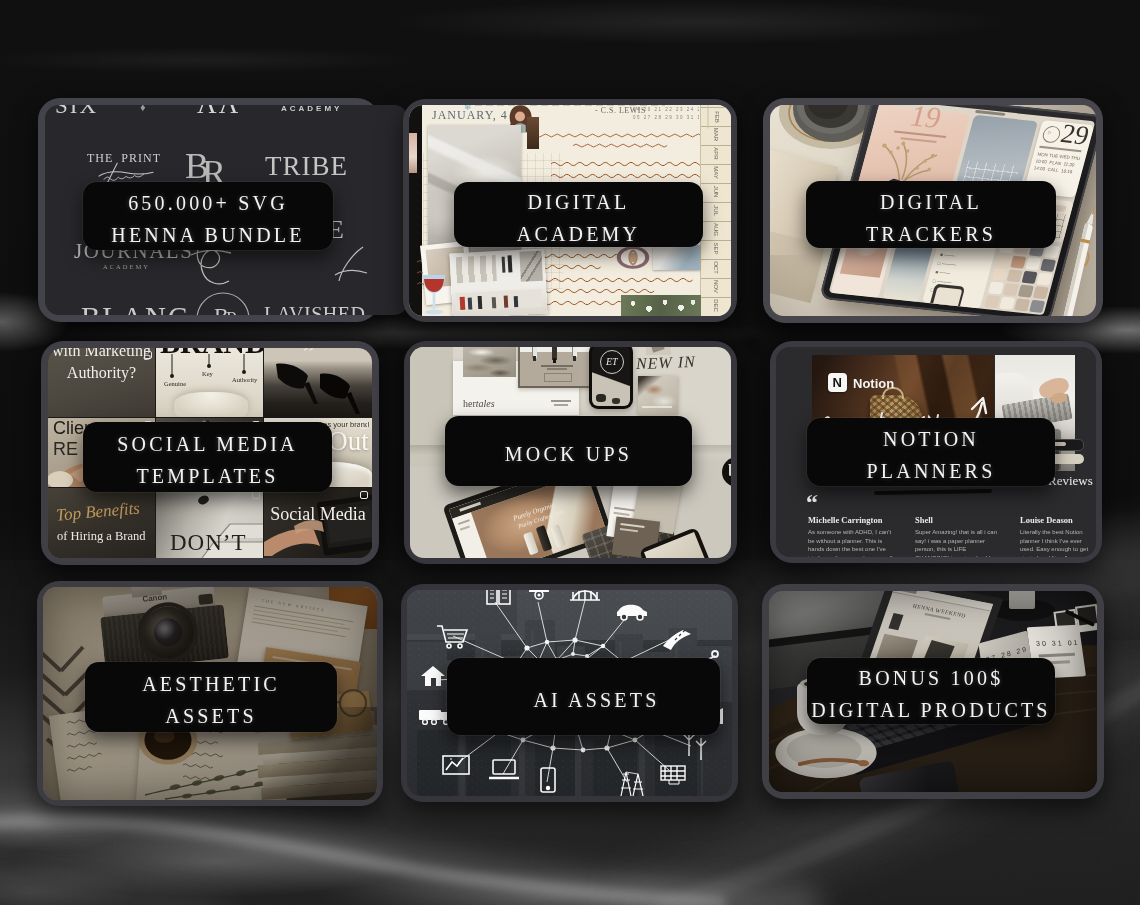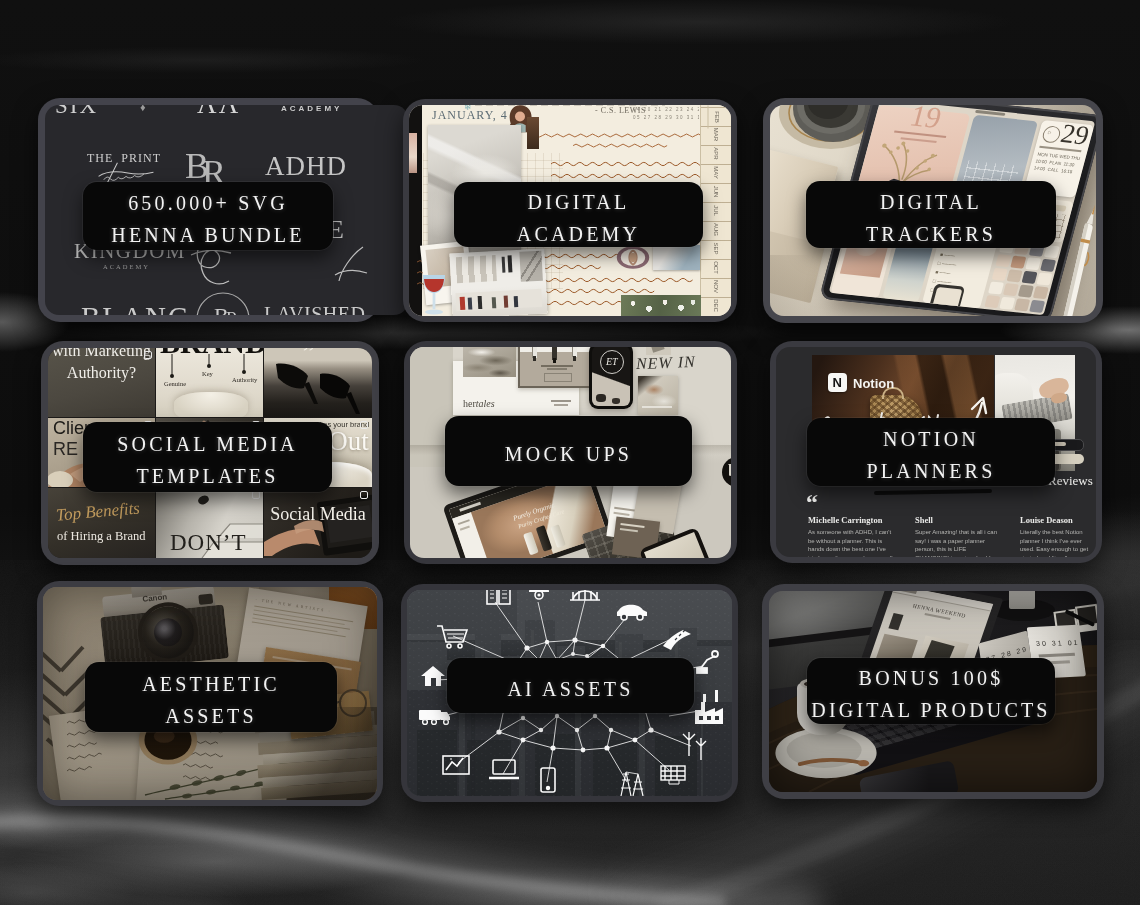--- a/index.html
+++ b/index.html
@@ -76,23 +76,23 @@
 
     <div class="abs" style="left:42px;top:46px;font-size:12px;letter-spacing:1px;color:#cfcfcf;">THE&nbsp;&nbsp;PRINT</div>
 
     <svg class="abs" style="left:46px;top:56px;" width="70" height="24" viewBox="0 0 80 28">
         <path d="M30,2 L18,26 M8,18 Q20,10 42,14 Q56,17 72,13" stroke="#c9c9c9" stroke-width="1.2" fill="none"></path>
         <path d="M14,22 q4,-6 8,-1 q4,4 9,-2 q4,4 9,-1 q5,4 10,-1 q5,4 11,-2" stroke="#c9c9c9" stroke-width="1" fill="none"></path>
       </svg>
 
     <div class="abs" style="left:140px;top:40px;font-size:36px;color:#c9c9c9;opacity:.9;"><span style="letter-spacing:-7px;">B</span><span style="position:relative;top:7px;">R</span></div>
 
-    <div class="abs" style="left:220px;top:46px;font-size:27px;letter-spacing:1px;color:#c5c5c5;">ADHD</div>
-
-    <div class="abs" style="left:29px;top:134px;font-size:21px;letter-spacing:1.5px;color:#bcbcbc;">KINGDOM</div>
+    <div class="abs" style="left:220px;top:46px;font-size:27px;letter-spacing:1px;color:#c5c5c5;">TRIBE</div>
+
+    <div class="abs" style="left:29px;top:134px;font-size:21px;letter-spacing:1.5px;color:#bcbcbc;">JOURNALS</div>
 
     <div class="abs" style="left:58px;top:158px;font-size:6.5px;letter-spacing:2px;color:#9c9c9c;">ACADEMY</div>
 
     <svg class="abs" style="left:140px;top:128px;" width="50" height="58" viewBox="0 0 50 58">
         <path d="M26,2 C10,8 8,30 20,34 C32,38 40,24 30,18 C22,14 12,26 18,40 C22,50 34,54 44,48 M6,22 Q24,14 46,20" stroke="#bdbdbd" stroke-width="1.3" fill="none"></path>
       </svg>
 
     <div class="abs" style="left:283px;top:110px;font-size:26px;color:#c6c6c6;">E</div>
 
     <svg class="abs" style="left:288px;top:140px;" width="36" height="40" viewBox="0 0 36 40">
@@ -1005,21 +1005,21 @@
           <path d="M262,190 L262,194 L272,194 L272,190" stroke-width="1"></path>
         </g>
 
       <g stroke="#fbfbfb" stroke-width="1.4" fill="none">
           <path d="M282,166 L282,150 M282,150 L276,144 M282,150 L288,144 M282,150 L282,142"></path>
           <path d="M294,170 L294,156 M294,156 L289,151 M294,156 L299,151 M294,156 L294,148"></path>
         </g>
     </svg>
   </div>
 
-  <div class="plabel" style="left:447px;top:658px;width:247px;height:55px;">
+  <div class="plabel" style="left:447px;top:658px;width:247px;height:77px;padding-left:26px;">
     <div>AI ASSETS</div>
   </div>
 
   <div class="tile" id="t9" style="left:762px;top:584px;width:342px;height:215px;background:#3f3f45;"></div>
 
   <div class="screen" id="s9" style="left:769px;top:591px;width:328px;height:201px;background:linear-gradient(120deg,#2a292b 0%,#212023 30%,#1b1a1c 60%,#141315 100%);">
 
     <div class="abs" style="left:-14px;top:-10px;width:170px;height:72px;background:linear-gradient(165deg,#9a9a98 0%,#7d7d7b 35%,#4e4e4d 65%,#2d2d2c 100%);transform:rotate(-7deg);"></div>
 
     <div class="abs" style="left:-12px;top:40px;width:165px;height:9px;background:#151415;transform:rotate(-7deg);"></div>

